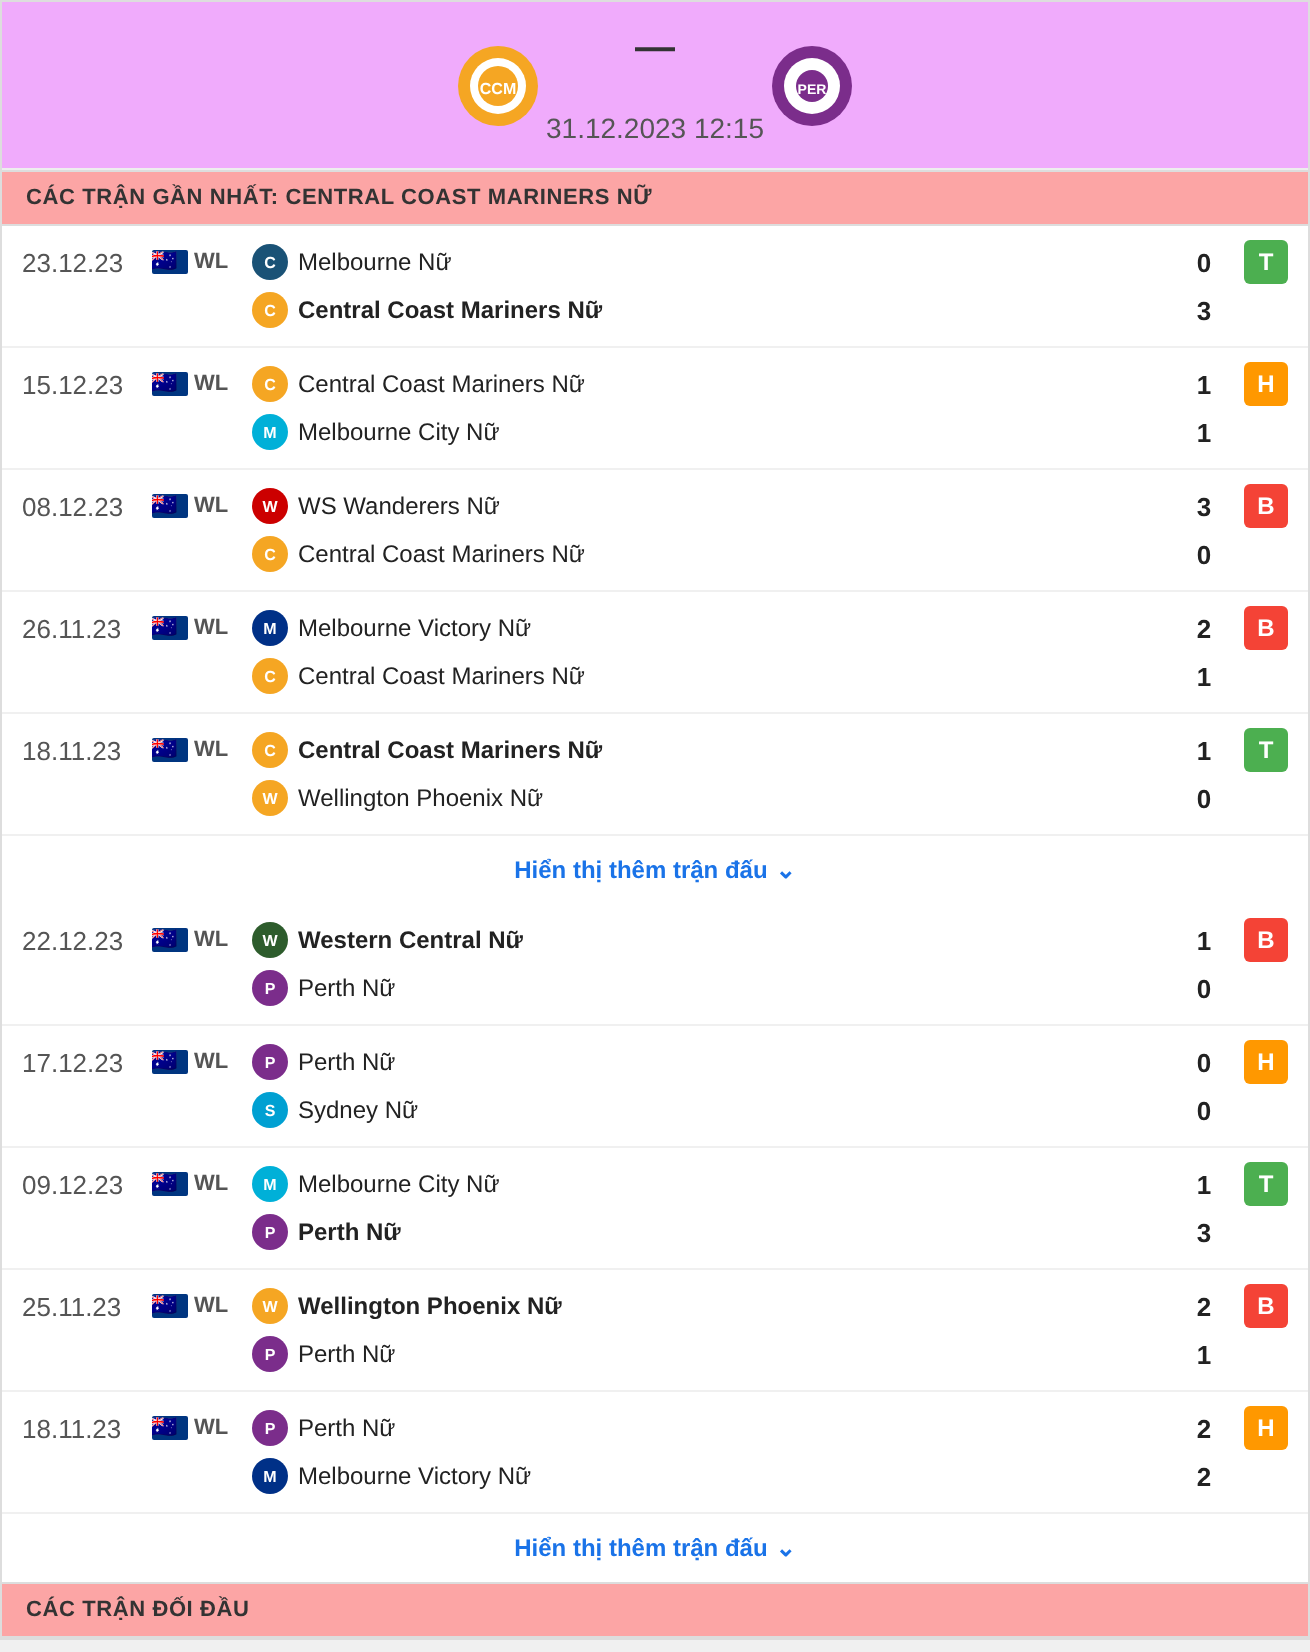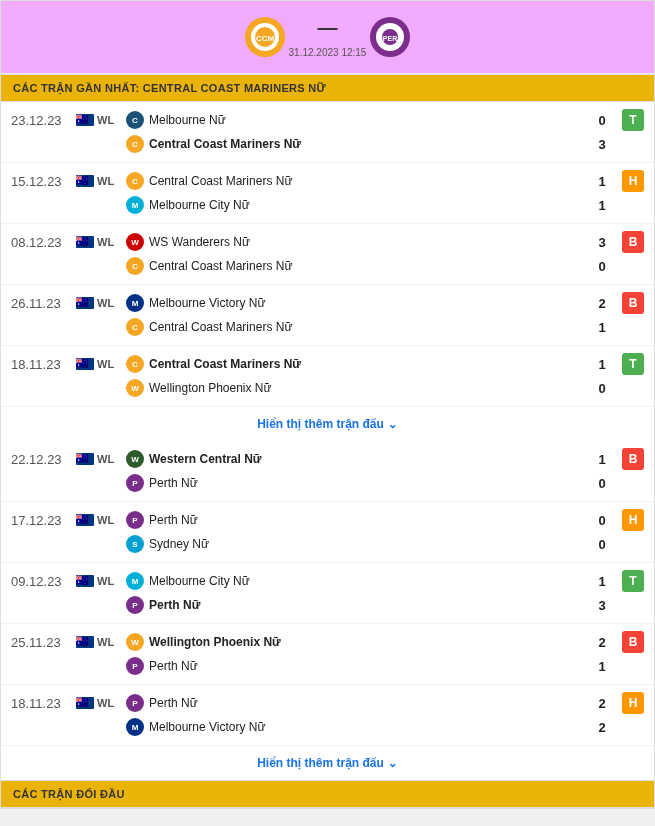--- a/index.html
+++ b/index.html
@@ -38,28 +38,28 @@
     }
     .header-center {
       text-align: center;
     }
     .header-dash {
       font-size: 20px;
       font-weight: bold;
       color: #333;
     }
     .header-date {
-      font-size: 10px;
+      font-size: 14px;
       color: #555;
-      margin-top: 8px;
+      margin-top: 20px;
     }
 
     
     .section-header {
-      background: #eab308;
+      background: #fca5a5;
       border-top: 1px solid #ddd;
       border-bottom: 1px solid #ddd;
       padding: 7px 12px;
       font-size: 11px;
       font-weight: bold;
       color: #333;
       text-transform: uppercase;
       letter-spacing: 0.3px;
     }
 

